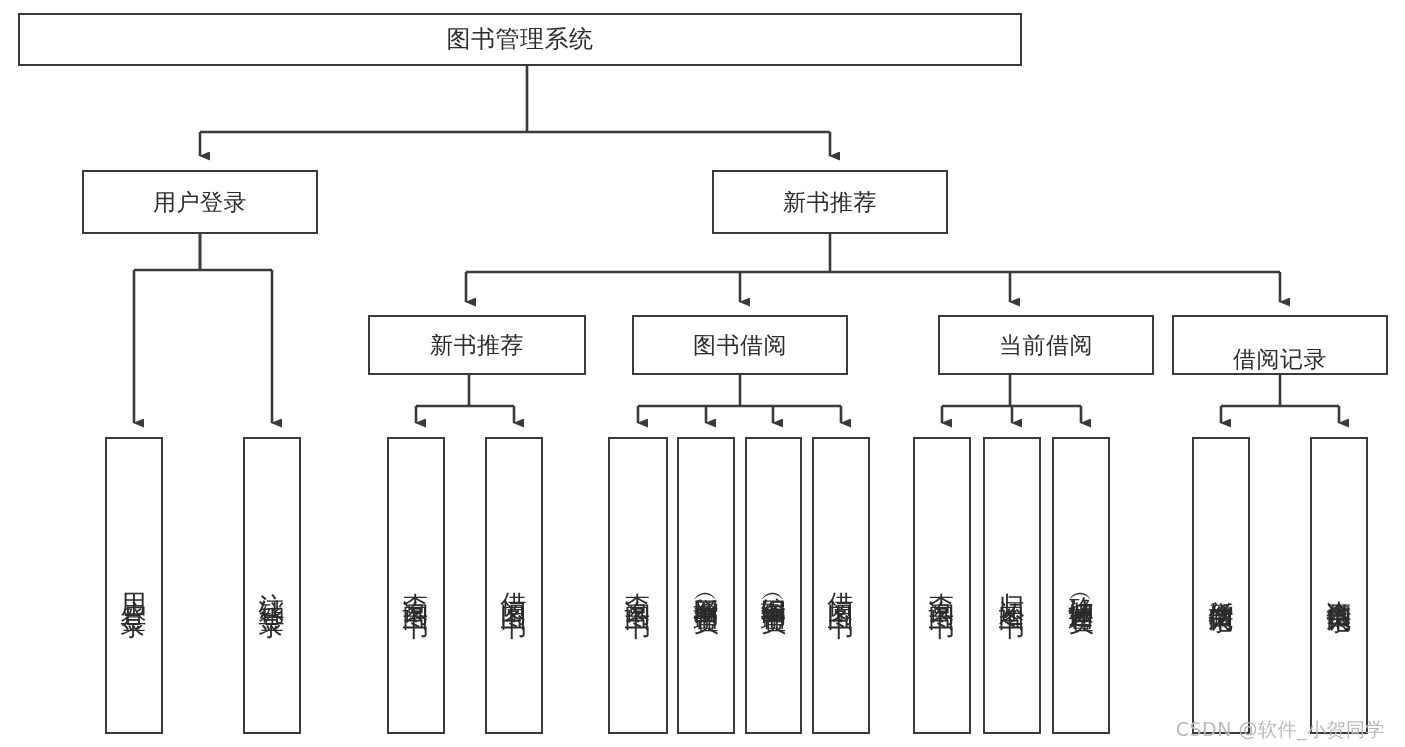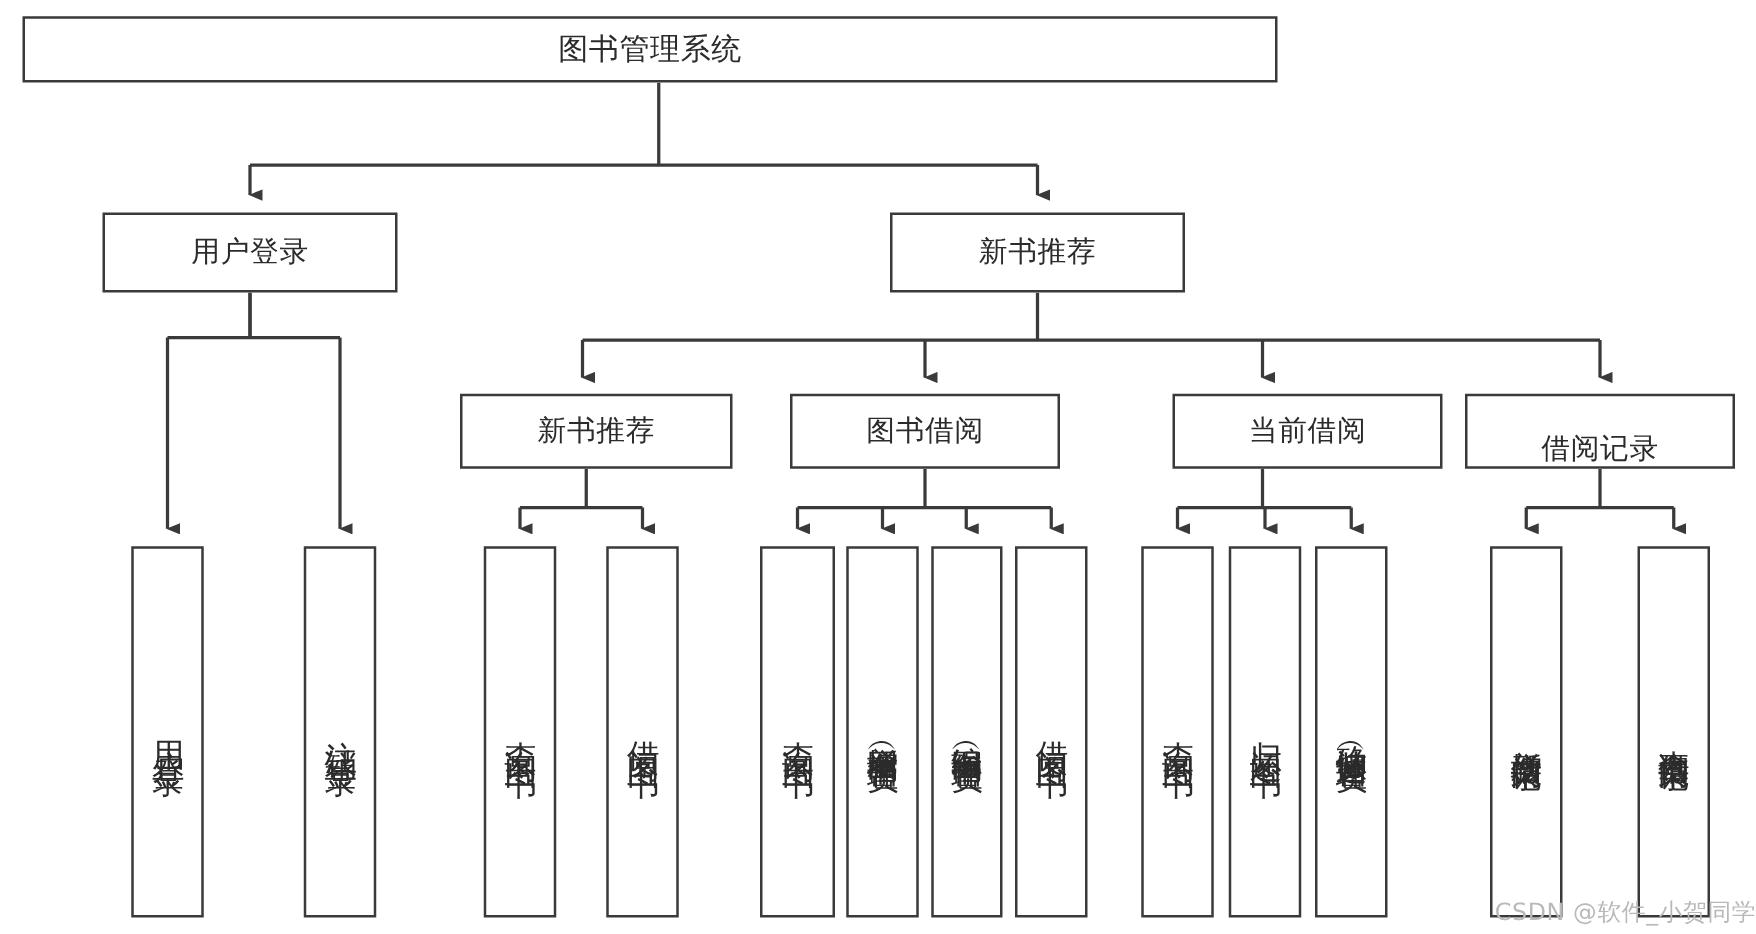--- a/index.html
+++ b/index.html
@@ -65,21 +65,21 @@
     line-height: 1;
     letter-spacing: 7px;
     white-space: nowrap;
   }
   .node.vert.tight .node-label {
     letter-spacing: 2px;
     font-size: 25px;
   }
   .watermark {
     position: absolute;
-    right: 0;
+    right: 20px;
     bottom: 4px;
     font-size: 19px;
     color: #b9b9b9;
     letter-spacing: 0.5px;
     z-index: 3;
     white-space: nowrap;
   }
 </style>
 </head>
 <body>

